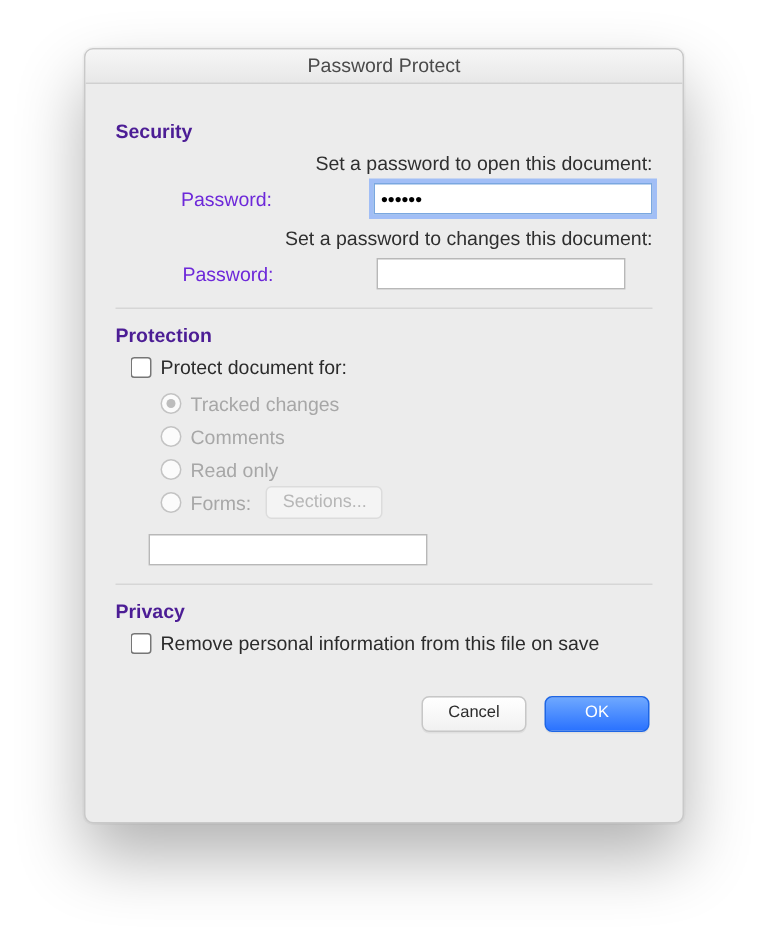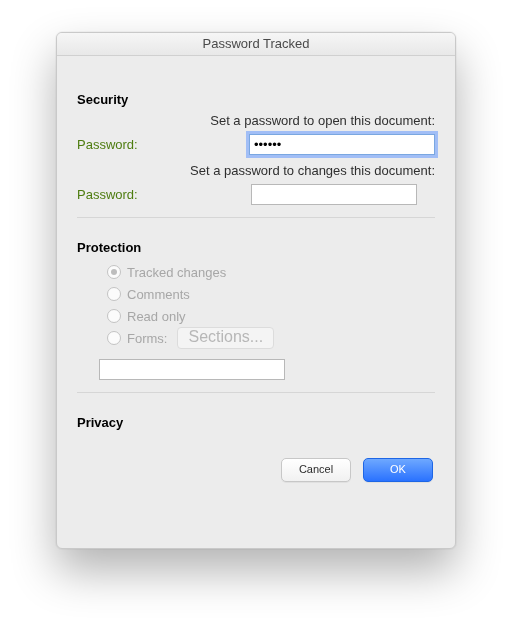--- a/index.html
+++ b/index.html
@@ -36,42 +36,42 @@
     color: #4a4a4a;
     background: linear-gradient(#f6f6f6, #e8e8e8);
     border-bottom: 1px solid #d0d0d0;
   }
   .content {
     padding: 14px 20px 14px 20px;
   }
   .section-heading {
     font-weight: 600;
     font-size: 13px;
-    color: #000000;
-    margin-top: 22px;
+    color: #4c1d95;
+    margin-top: 10px;
     margin-bottom: 6px;
   }
   .subtext {
     font-size: 13px;
     color: #2f2f2f;
     margin-left: 10px;
     margin-bottom: 6px;
     text-align: right;
   }
   .field-row {
     display: flex;
     align-items: center;
     margin-bottom: 8px;
   }
   .field-label {
     width: 150px;
-    text-align: left;
+    text-align: center;
     padding-right: 24px;
     font-size: 13px;
-    color: #4d7c0f;
+    color: #6d28d9;
   }
   input.text {
     height: 21px;
     font-size: 13px;
     padding: 0 4px;
     border: 1px solid #b8b8b8;
     background: #ffffff;
     border-radius: 0;
     box-sizing: border-box;
     outline: none;
@@ -128,21 +128,21 @@
     width: 6px;
     height: 6px;
     border-radius: 50%;
     background: #bdbdbd;
   }
   .sections-btn {
     display: inline-block;
     height: 20px;
     line-height: 18px;
     padding: 0 10px;
-    font-size: 16px;
+    font-size: 12px;
     color: #b7b7b7;
     background: #f4f4f4;
     border: 1px solid #dcdcdc;
     border-radius: 4px;
     margin-left: 4px;
   }
   .opt-pass-row {
     display: flex;
     align-items: center;
     margin-left: 22px;
@@ -173,39 +173,43 @@
     color: #ffffff;
     border: 1px solid #1e66e5;
     background: linear-gradient(#6ea8ff, #2a72ff);
   }
 </style>
 </head>
 <body>
 
 <div class="stage">
   <div class="dialog">
-    <div class="titlebar">Password Tracked</div>
+    <div class="titlebar">Password Protect</div>
 
     <div class="content">
 
       <div class="section-heading">Security</div>
       <div class="subtext">Set a password to open this document:</div>
       <div class="field-row">
         <div class="field-label">Password:</div>
         <input class="text focus pw1" type="text" value="••••••" style="">
       </div>
       <div class="subtext">Set a password to changes this document:</div>
       <div class="field-row">
         <div class="field-label">Password:</div>
         <input class="text pw2" type="text" value="" style="">
       </div>
 
       <hr class="sep">
 
       <div class="section-heading">Protection</div>
+      <div class="check-row">
+        <input type="checkbox" style="">
+        <span>Protect document for:</span>
+      </div>
       <div class="radio-group">
         <div class="radio-row">
           <span class="faux-radio checked"></span>
           <span>Tracked changes</span>
         </div>
         <div class="radio-row">
           <span class="faux-radio"></span>
           <span>Comments</span>
         </div>
         <div class="radio-row">
@@ -218,20 +222,24 @@
           <span class="sections-btn">Sections...</span>
         </div>
       </div>
       <div class="opt-pass-row">
         <input class="text pw3" type="text" value="" style="">
       </div>
 
       <hr class="sep">
 
       <div class="section-heading">Privacy</div>
+      <div class="check-row">
+        <input type="checkbox" style="">
+        <span>Remove personal information from this file on save</span>
+      </div>
 
       <div class="button-row">
         <div class="mac-btn">Cancel</div>
         <div class="mac-btn primary">OK</div>
       </div>
 
     </div>
   </div>
 </div>
 

